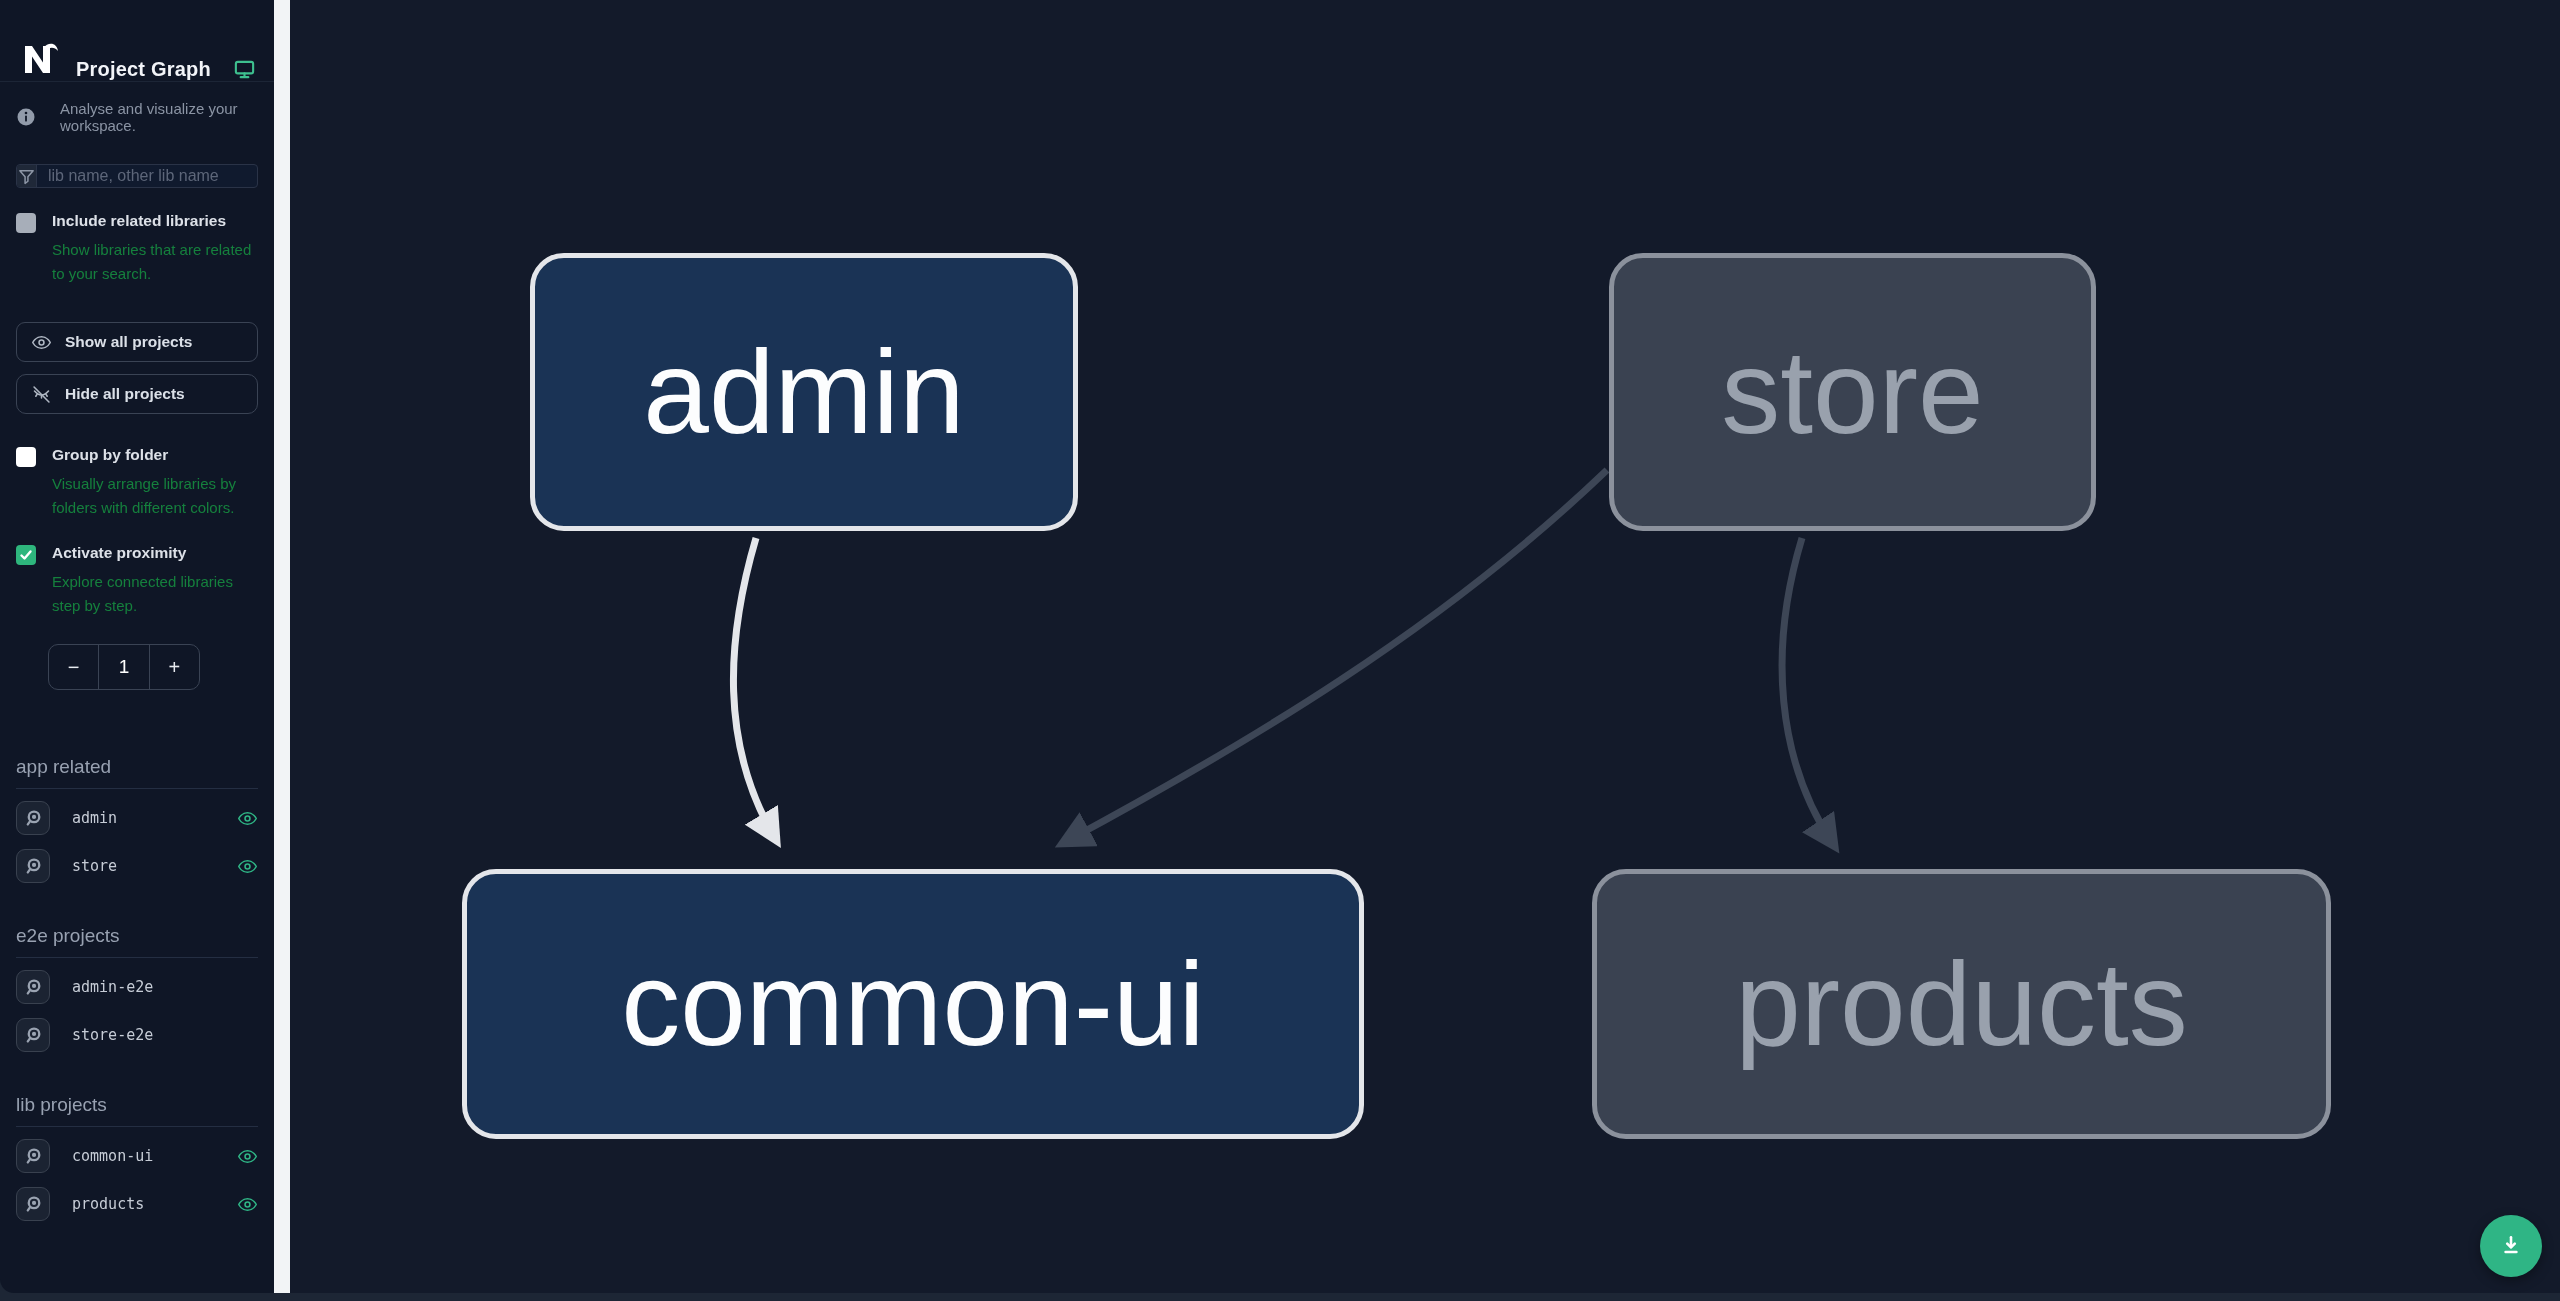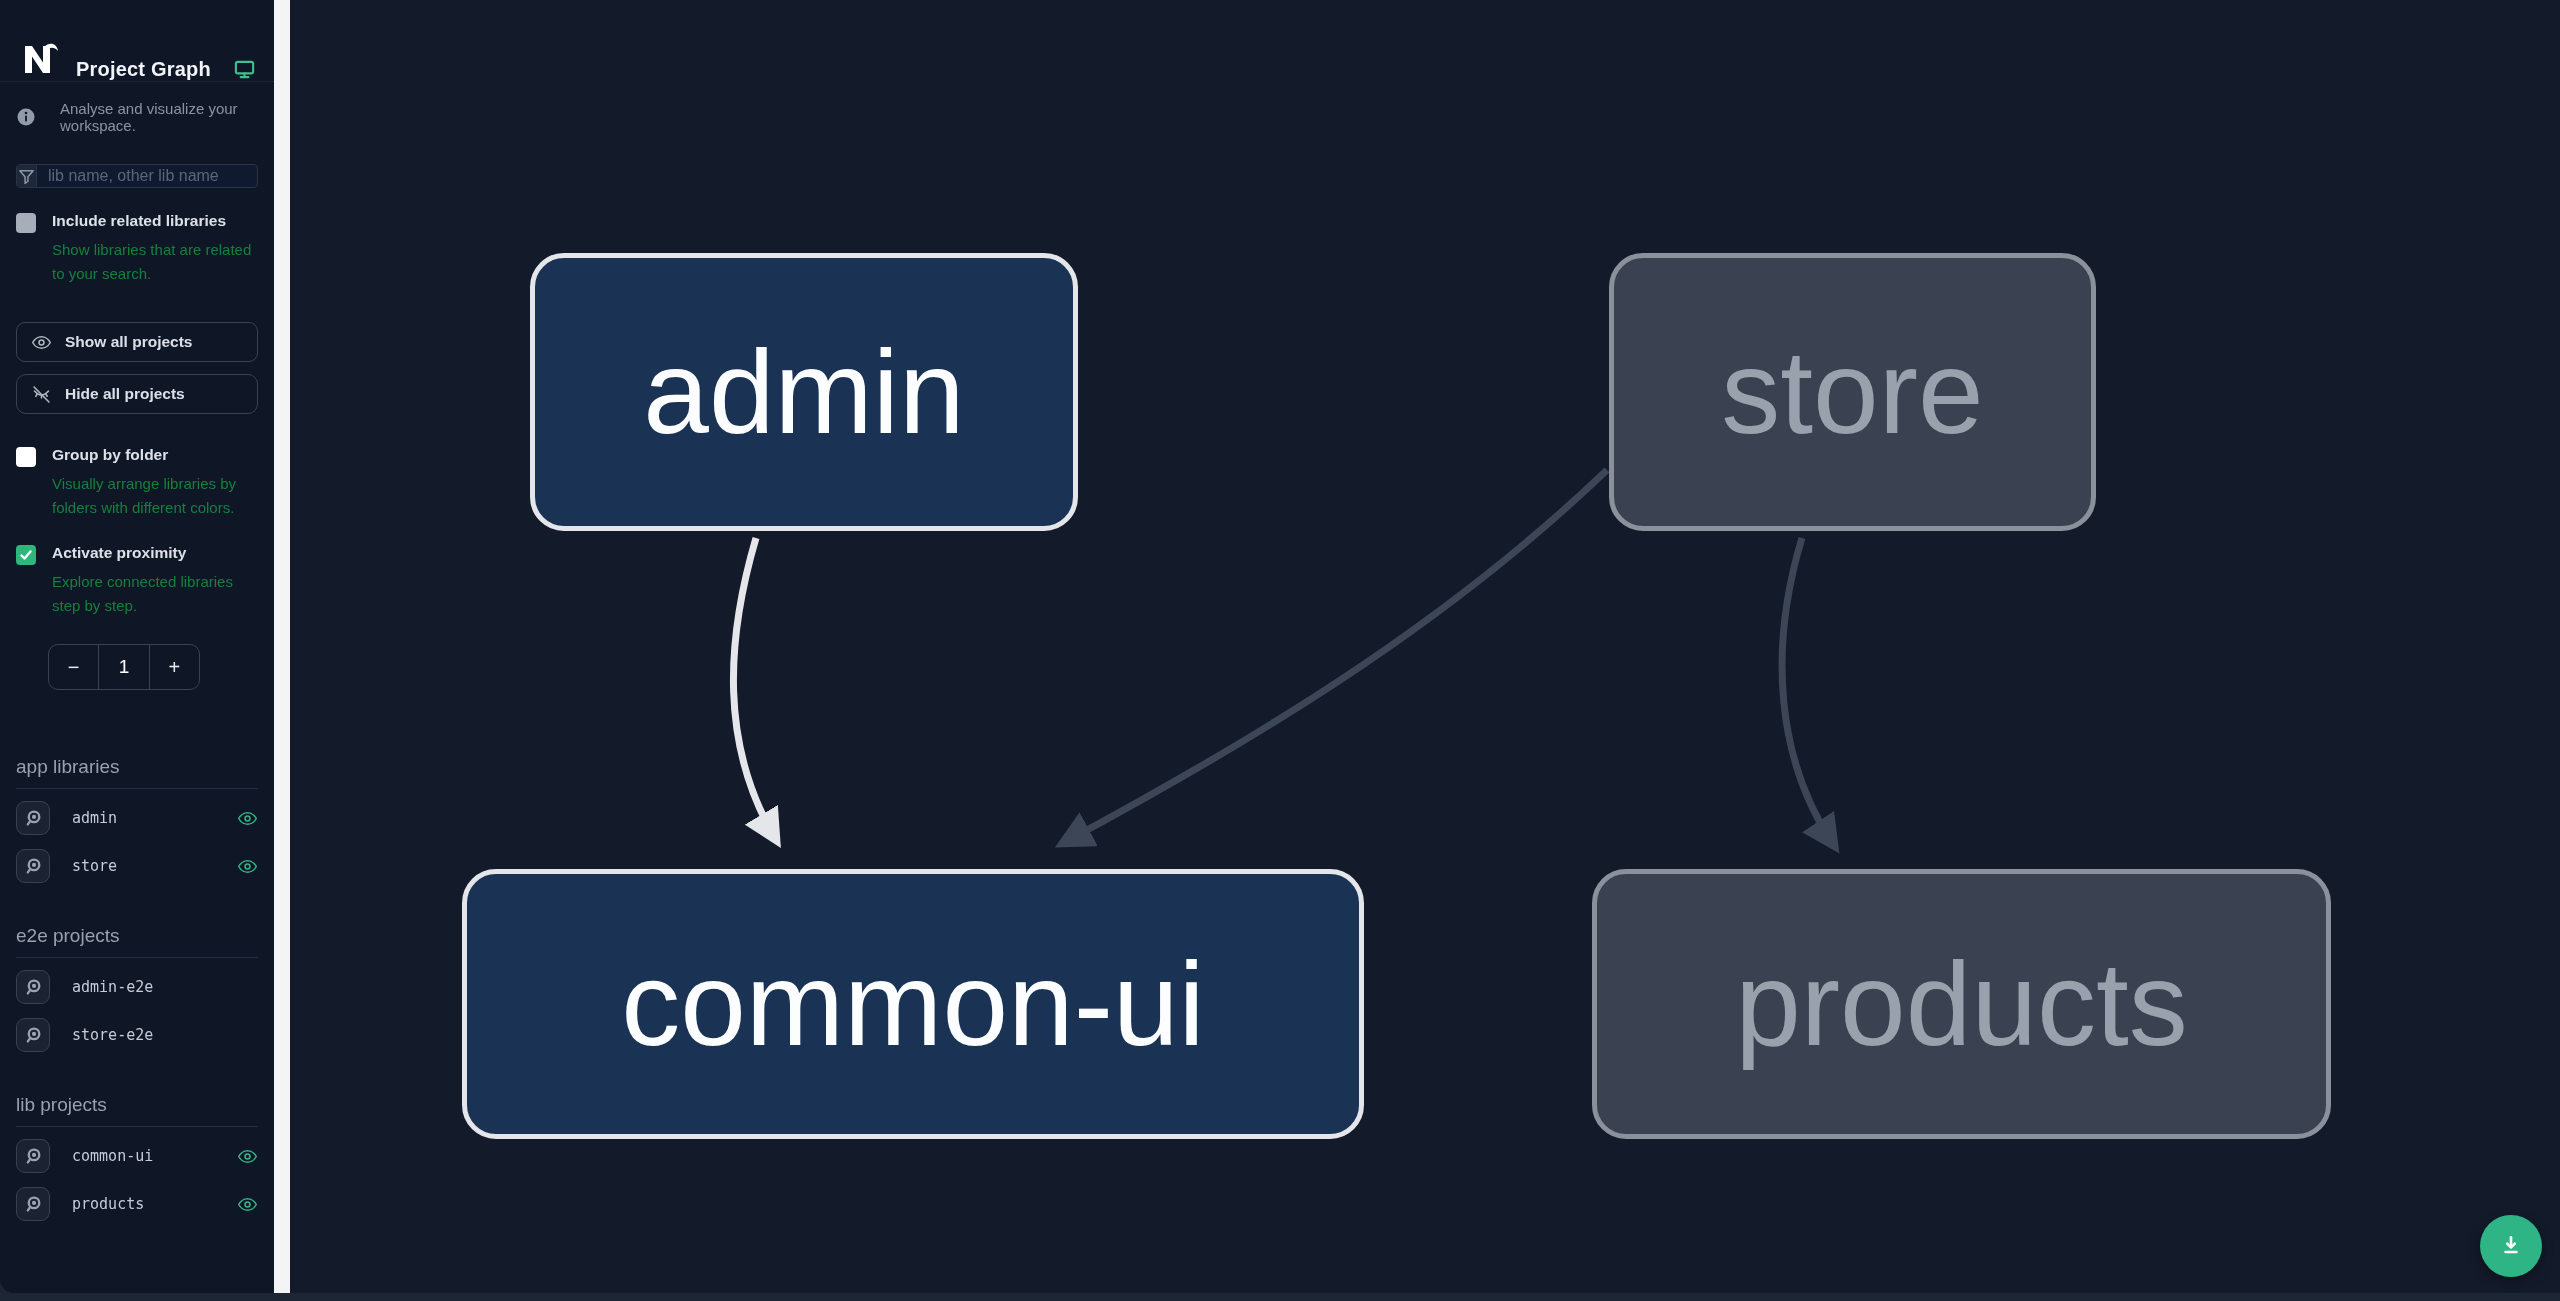--- a/index.html
+++ b/index.html
@@ -166,21 +166,21 @@
     <span class="check-desc">Explore connected libraries step by step.</span>
   </label>
 
   <div class="stepper">
     <button>−</button>
     <input class="step-value" value="1" style="">
     <button>+</button>
   </div>
 
   <section class="proj-section first">
-    <div class="proj-heading">app libraries</div>
+    <div class="proj-heading">app related</div>
     <div class="proj-row">
       <span class="chip">
         <svg width="19" height="19" viewBox="0 0 18 18">
             <circle cx="9.5" cy="7.5" r="5" fill="none" stroke="#9aa3b1" stroke-width="2.2"></circle>
             <circle cx="9.5" cy="7.5" r="2" fill="#9aa3b1"></circle>
             <path d="M5.8 11.5 3.6 14.6" stroke="#9aa3b1" stroke-width="2.2" stroke-linecap="round"></path>
           </svg>
       </span>
       <span class="proj-name">admin</span>
       <span class="row-eye">

